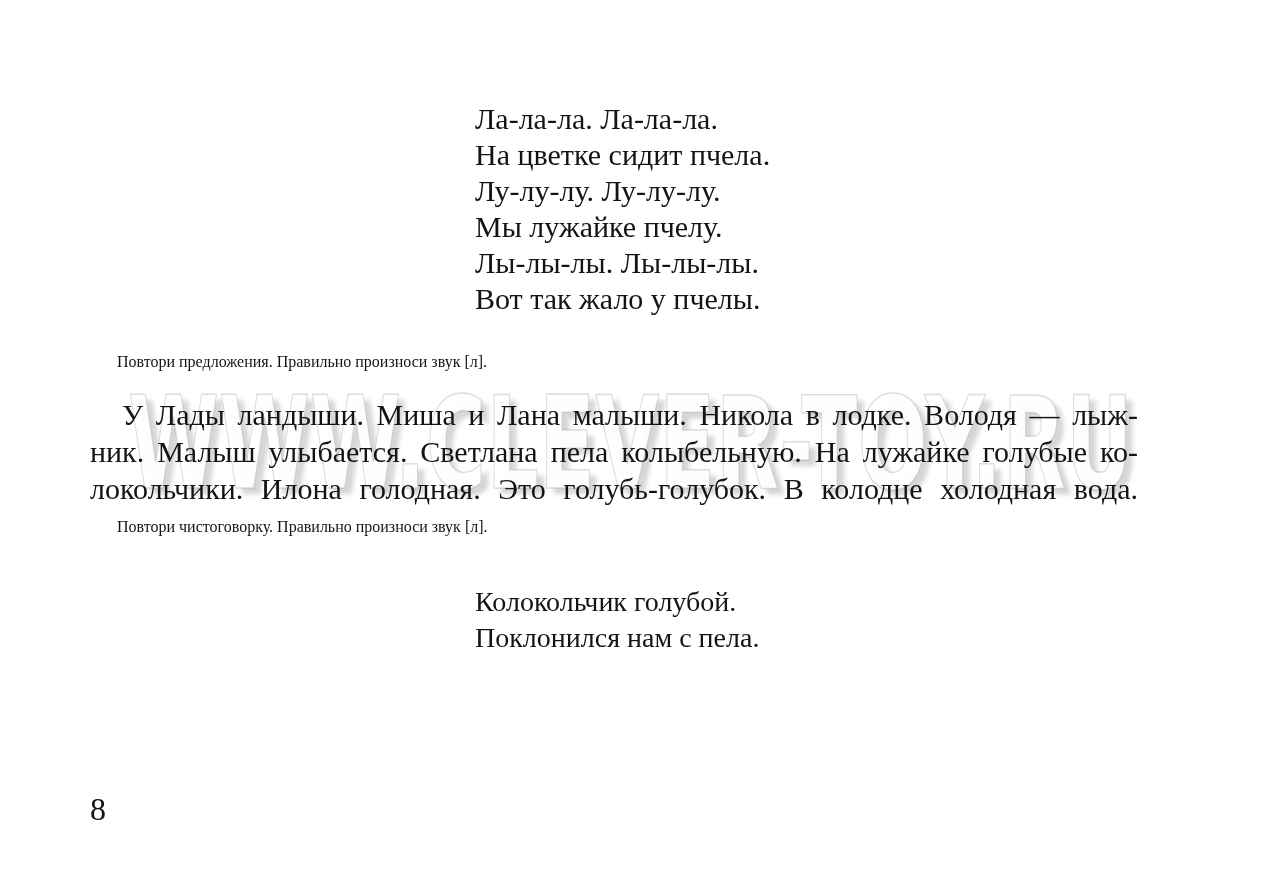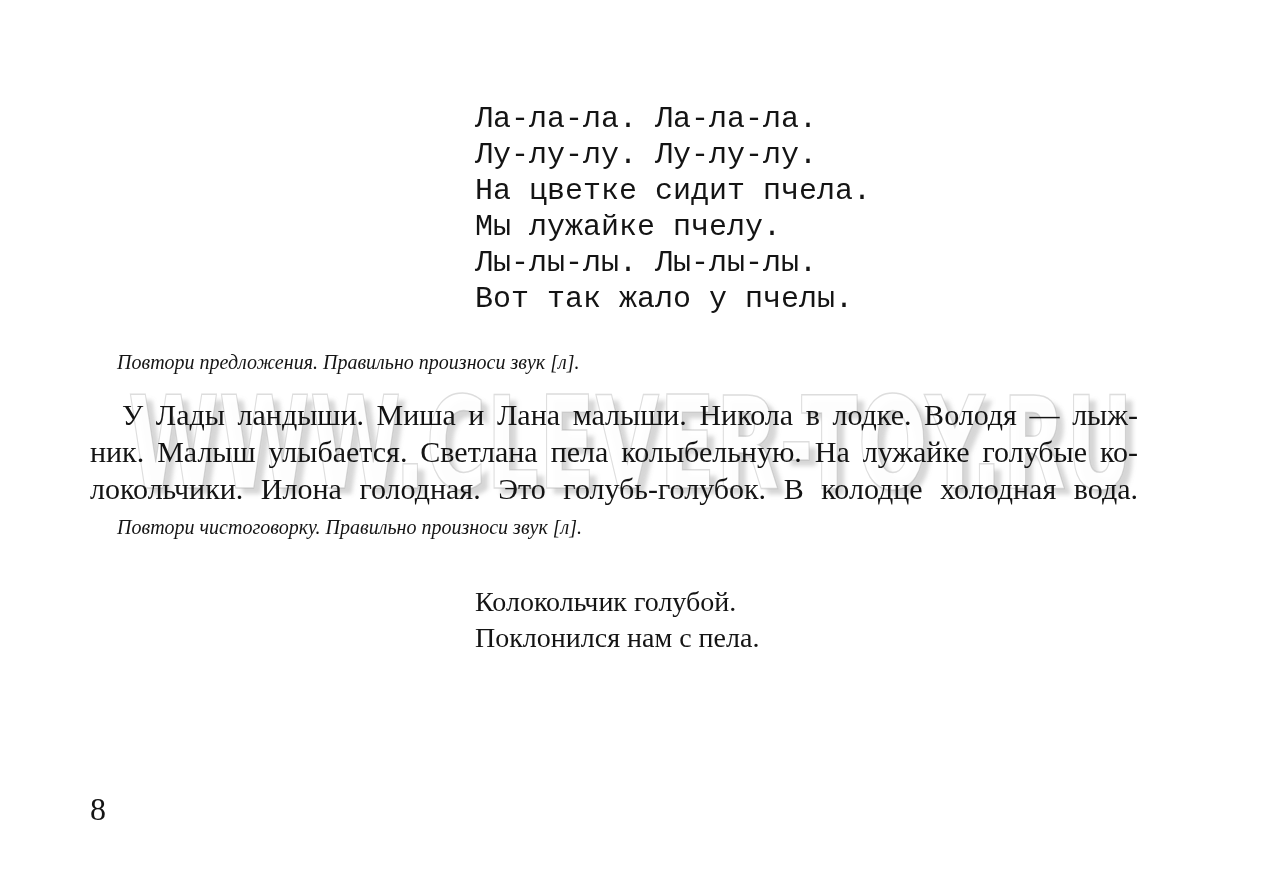--- a/index.html
+++ b/index.html
@@ -30,37 +30,35 @@
   }
   
   .poem-top {
     position: absolute;
     left: 475px;
     top: 101px;
     z-index: 1;
     font-size: 30px;
     line-height: 36px;
     white-space: nowrap;
-    font-family: Liberation Mono, monospace;
   }
   .poem-bottom {
     position: absolute;
     left: 475px;
     top: 584px;
     z-index: 1;
     font-size: 28px;
     line-height: 36px;
     white-space: nowrap;
   }
   .instruction {
     position: absolute;
     left: 117px;
     z-index: 1;
-    font-style: italic;
-    font-size: 20px;
+    font-size: 16px;
     line-height: 28px;
     white-space: nowrap;
   }
   .instruction-1 { top: 348px; }
   .instruction-2 { top: 513px; }
   .paragraph {
     position: absolute;
     left: 90px;
     top: 386px;
     width: 1048px;
@@ -95,22 +93,22 @@
       <filter id="wm-blur" x="-10%" y="-10%" width="120%" height="120%">
         <feGaussianBlur stdDeviation="2.2"></feGaussianBlur>
       </filter>
     </defs>
     <text x="7" y="122" textLength="1005" lengthAdjust="spacingAndGlyphs" font-family="DejaVu Sans, Liberation Sans, sans-serif" font-weight="bold" font-size="128" fill="rgba(130,130,130,0.32)" filter="url(#wm-blur)">WWW.CLEVER-TOY.RU</text>
     <text x="0" y="116" textLength="1005" lengthAdjust="spacingAndGlyphs" font-family="DejaVu Sans, Liberation Sans, sans-serif" font-weight="bold" font-size="128" fill="rgba(255,255,255,0.94)" stroke="rgba(165,165,165,0.38)" stroke-width="1.6">WWW.CLEVER-TOY.RU</text>
   </svg>
 
   <div class="poem-top">
     <div class="poem-line">Ла-ла-ла. Ла-ла-ла.</div>
+    <div class="poem-line">На цветке сидит пчела.</div>
     <div class="poem-line">Лу-лу-лу. Лу-лу-лу.</div>
-    <div class="poem-line">На цветке сидит пчела.</div>
     <div class="poem-line">Мы лужайке пчелу.</div>
     <div class="poem-line">Лы-лы-лы. Лы-лы-лы.</div>
     <div class="poem-line">Вот так жало у пчелы.</div>
   </div>
 
   <div class="instruction instruction-1">Повтори предложения. Правильно произноси звук [л].</div>
 
   <div class="paragraph">
     <div class="para-line first">У Лады ландыши. Миша и Лана малыши. Никола в лодке. Володя — лыж-</div>
     <div class="para-line">ник. Малыш улыбается. Светлана пела колыбельную. На лужайке голубые ко-</div>

